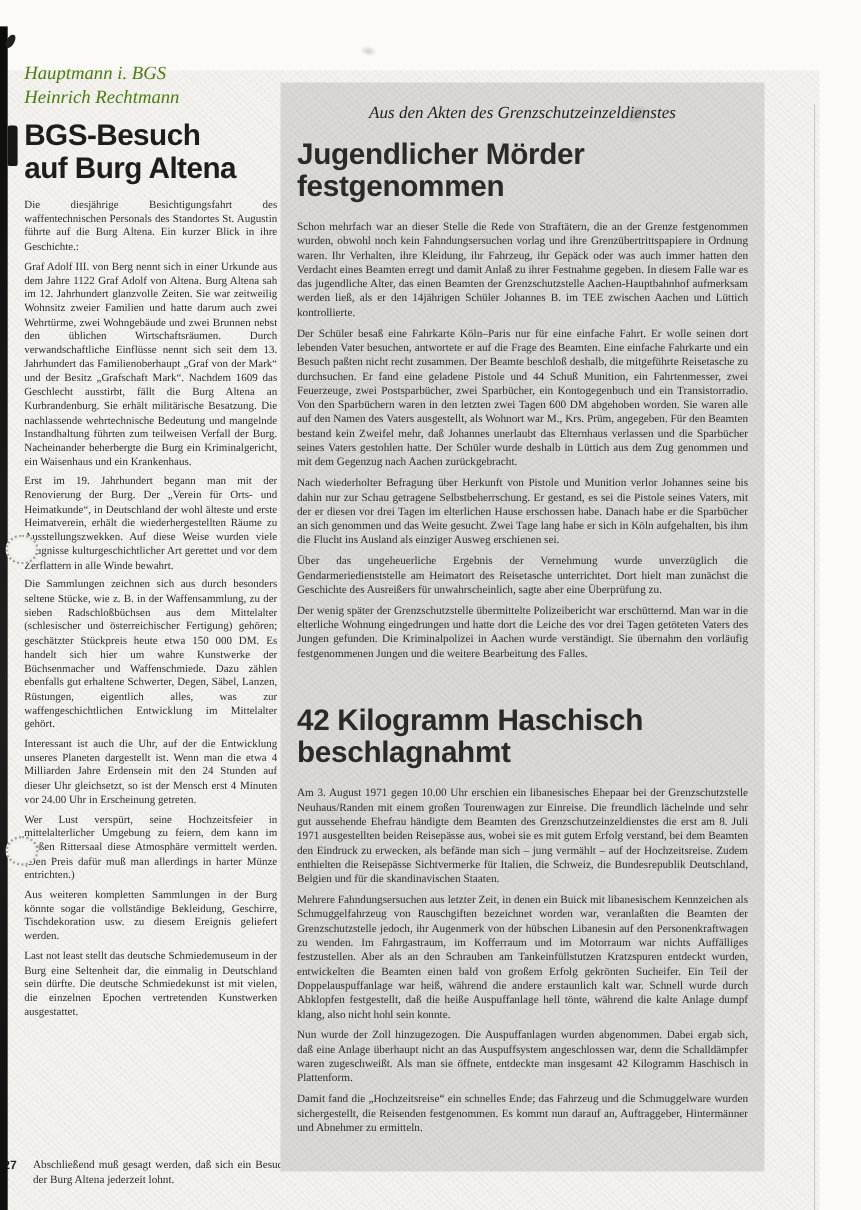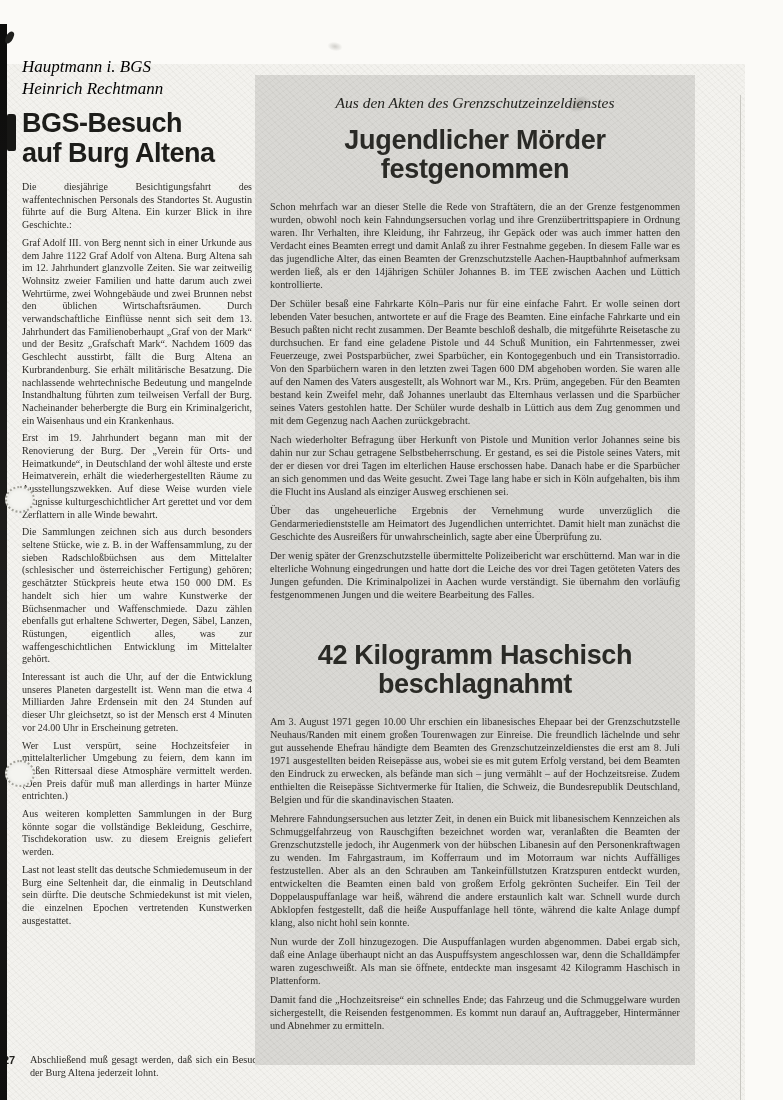--- a/index.html
+++ b/index.html
@@ -28,39 +28,39 @@
   .smudge-b{position:absolute;left:324px;top:40px;width:22px;height:13px;border-radius:50%;
     background:radial-gradient(closest-side, rgba(110,108,100,.30), rgba(110,108,100,0) 70%);
     transform:rotate(10deg);z-index:3;}
   .hole{position:absolute;left:5px;width:30px;height:27px;border-radius:50%;
     background:#f4f4f0;border:2px dotted #a3a29a;box-sizing:border-box;z-index:6;
     box-shadow:inset 0 0 4px rgba(0,0,0,.08);}
   .hole1{top:486px;}
   .hole2{top:760px;}
   
   .left-col{position:absolute;left:22px;top:56px;width:230px;z-index:2;color:#2e2c28;}
-  .author-line{font-style:italic;font-size:17px;line-height:22px;color:#000000;}
+  .author-line{font-style:italic;font-size:17px;line-height:22px;color:#4d7c0f;}
   .left-title{font-family:"Liberation Sans", sans-serif;font-weight:bold;font-size:27px;
     line-height:30px;letter-spacing:-0.5px;color:#1d1d1a;margin:8px 0 13px;}
   .left-body{max-height:845px;overflow:hidden;}
   .left-body p{font-size:10px;line-height:12.7px;margin:0 0 5px;text-align:justify;}
   .closing-para{position:absolute;left:18px;top:1042px;width:232px;font-size:10.2px;
     line-height:12.7px;text-align:justify;color:#2e2c28;z-index:2;margin:12px;}
   .page-number{position:absolute;left:3px;top:1054px;font-family:"Liberation Sans", sans-serif;
     font-weight:bold;font-size:11px;color:#22211e;z-index:3;}
   
   .gray-box{position:absolute;left:255px;top:75px;width:440px;height:990px;box-sizing:border-box;
     background:
       repeating-linear-gradient(45deg, rgba(110,108,100,.05) 0 1px, transparent 1px 4px),
       repeating-linear-gradient(-37deg, rgba(110,108,100,.05) 0 1px, transparent 1px 5px),
       #d9d8d4;
     padding:18px 15px 0;z-index:2;color:#2e2c28;}
   .kicker{text-align:center;font-style:italic;font-size:15.5px;line-height:19px;color:#23231f;margin:0 0 14px;}
   .box-title{font-family:"Liberation Sans", sans-serif;font-weight:bold;font-size:27px;
-    line-height:29px;text-align:center;color:#2a2a26;letter-spacing:-0.3px;margin:10px 0 16px;}
+    line-height:29px;color:#2a2a26;letter-spacing:-0.3px;margin:10px 0 16px;}
   .box-title.second{margin-top:40px;}
   .box-body p{font-size:10.2px;line-height:13px;margin:0 0 6px;text-align:justify;}
 </style>
 </head>
 <body>
 
 <div class="paper-tint"></div>
 <div class="spine"></div>
 <div class="edge-line"></div>
 <div class="ink-speck"></div>
@@ -95,21 +95,21 @@
   <div class="kicker">Aus den Akten des Grenzschutzeinzeldienstes</div>
 
   <div class="box-title">
     <span>Jugendlicher Mörder</span><br>
     <span>festgenommen</span>
   </div>
   <div class="box-body">
     <p>Schon mehrfach war an dieser Stelle die Rede von Straftätern, die an der Grenze festgenommen wurden, obwohl noch kein Fahndungsersuchen vorlag und ihre Grenzübertrittspapiere in Ordnung waren. Ihr Verhalten, ihre Kleidung, ihr Fahrzeug, ihr Gepäck oder was auch immer hatten den Verdacht eines Beamten erregt und damit Anlaß zu ihrer Festnahme gegeben. In diesem Falle war es das jugendliche Alter, das einen Beamten der Grenzschutzstelle Aachen-Hauptbahnhof aufmerksam werden ließ, als er den 14jährigen Schüler Johannes B. im TEE zwischen Aachen und Lüttich kontrollierte.</p>
     <p>Der Schüler besaß eine Fahrkarte Köln–Paris nur für eine einfache Fahrt. Er wolle seinen dort lebenden Vater besuchen, antwortete er auf die Frage des Beamten. Eine einfache Fahrkarte und ein Besuch paßten nicht recht zusammen. Der Beamte beschloß deshalb, die mitgeführte Reisetasche zu durchsuchen. Er fand eine geladene Pistole und 44 Schuß Munition, ein Fahrtenmesser, zwei Feuerzeuge, zwei Postsparbücher, zwei Sparbücher, ein Kontogegenbuch und ein Transistorradio. Von den Sparbüchern waren in den letzten zwei Tagen 600 DM abgehoben worden. Sie waren alle auf den Namen des Vaters ausgestellt, als Wohnort war M., Krs. Prüm, angegeben. Für den Beamten bestand kein Zweifel mehr, daß Johannes unerlaubt das Elternhaus verlassen und die Sparbücher seines Vaters gestohlen hatte. Der Schüler wurde deshalb in Lüttich aus dem Zug genommen und mit dem Gegenzug nach Aachen zurückgebracht.</p>
     <p>Nach wiederholter Befragung über Herkunft von Pistole und Munition verlor Johannes seine bis dahin nur zur Schau getragene Selbstbeherrschung. Er gestand, es sei die Pistole seines Vaters, mit der er diesen vor drei Tagen im elterlichen Hause erschossen habe. Danach habe er die Sparbücher an sich genommen und das Weite gesucht. Zwei Tage lang habe er sich in Köln aufgehalten, bis ihm die Flucht ins Ausland als einziger Ausweg erschienen sei.</p>
-    <p>Über das ungeheuerliche Ergebnis der Vernehmung wurde unverzüglich die Gendarmeriedienststelle am Heimatort des Jugendlichen unterrichtet. Damit hielt man zunächst die Geschichte des Ausreißers für unwahrscheinlich, sagte aber eine Überprüfung zu.</p>
+    <p>Über das ungeheuerliche Ergebnis der Vernehmung wurde unverzüglich die Gendarmeriedienststelle am Heimatort des Reisetasche unterrichtet. Dort hielt man zunächst die Geschichte des Ausreißers für unwahrscheinlich, sagte aber eine Überprüfung zu.</p>
     <p>Der wenig später der Grenzschutzstelle übermittelte Polizeibericht war erschütternd. Man war in die elterliche Wohnung eingedrungen und hatte dort die Leiche des vor drei Tagen getöteten Vaters des Jungen gefunden. Die Kriminalpolizei in Aachen wurde verständigt. Sie übernahm den vorläufig festgenommenen Jungen und die weitere Bearbeitung des Falles.</p>
   </div>
 
   <div class="box-title second">
     <span>42 Kilogramm Haschisch</span><br>
     <span>beschlagnahmt</span>
   </div>
   <div class="box-body">
     <p>Am 3. August 1971 gegen 10.00 Uhr erschien ein libanesisches Ehepaar bei der Grenzschutzstelle Neuhaus/Randen mit einem großen Tourenwagen zur Einreise. Die freundlich lächelnde und sehr gut aussehende Ehefrau händigte dem Beamten des Grenzschutzeinzeldienstes die erst am 8. Juli 1971 ausgestellten beiden Reisepässe aus, wobei sie es mit gutem Erfolg verstand, bei dem Beamten den Eindruck zu erwecken, als befände man sich – jung vermählt – auf der Hochzeitsreise. Zudem enthielten die Reisepässe Sichtvermerke für Italien, die Schweiz, die Bundesrepublik Deutschland, Belgien und für die skandinavischen Staaten.</p>
     <p>Mehrere Fahndungsersuchen aus letzter Zeit, in denen ein Buick mit libanesischem Kennzeichen als Schmuggelfahrzeug von Rauschgiften bezeichnet worden war, veranlaßten die Beamten der Grenzschutzstelle jedoch, ihr Augenmerk von der hübschen Libanesin auf den Personenkraftwagen zu wenden. Im Fahrgastraum, im Kofferraum und im Motorraum war nichts Auffälliges festzustellen. Aber als an den Schrauben am Tankeinfüllstutzen Kratzspuren entdeckt wurden, entwickelten die Beamten einen bald von großem Erfolg gekrönten Sucheifer. Ein Teil der Doppelauspuffanlage war heiß, während die andere erstaunlich kalt war. Schnell wurde durch Abklopfen festgestellt, daß die heiße Auspuffanlage hell tönte, während die kalte Anlage dumpf klang, also nicht hohl sein konnte.</p>

